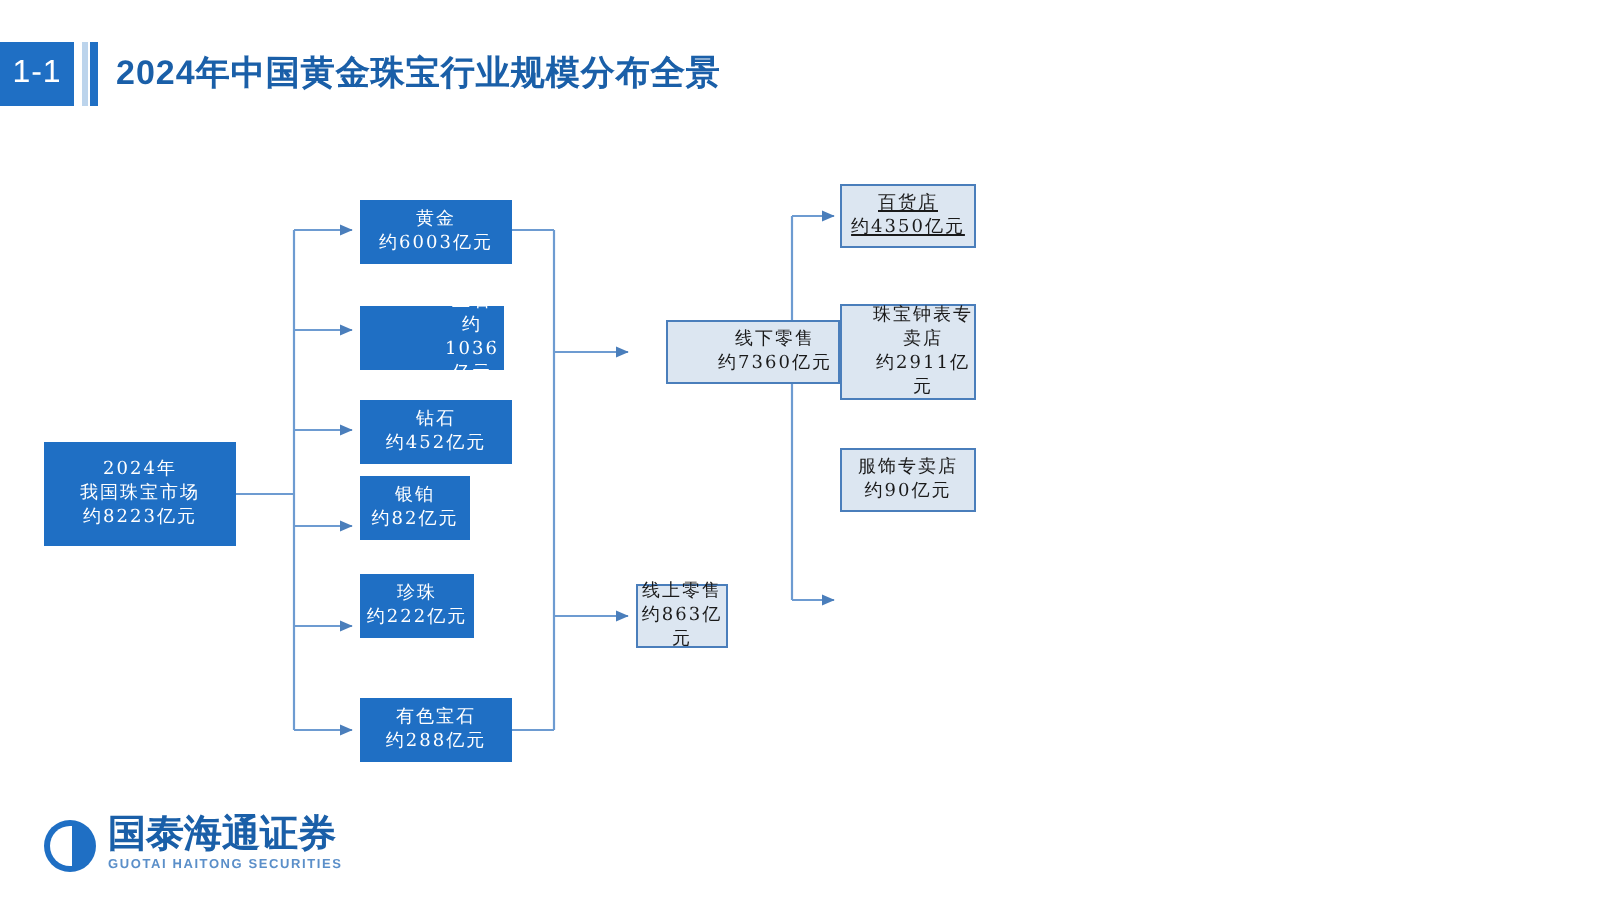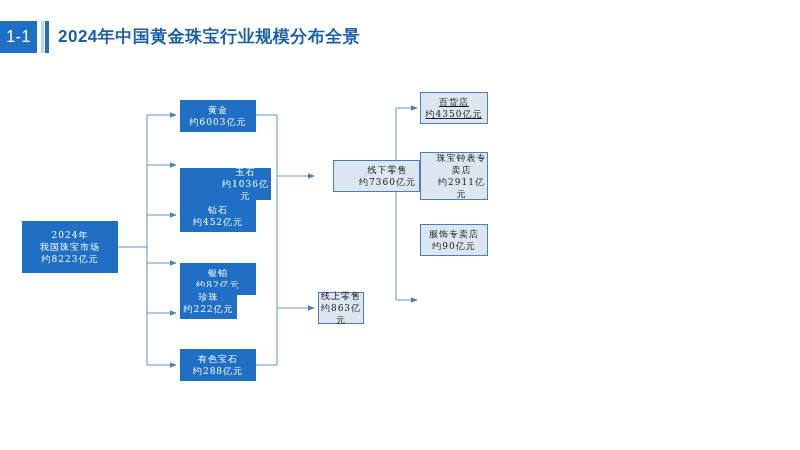--- a/index.html
+++ b/index.html
@@ -116,29 +116,29 @@
     <div class="node node-dark" style="left:22px;top:161px;width:96px;height:52px;">
       <span class="ln">2024年
 我国珠宝市场
 约8223亿元</span>
     </div>
 
     <div class="node node-dark" style="left:180px;top:40px;width:76px;height:32px;">
       <span class="ln">黄金
 约6003亿元</span>
     </div>
-    <div class="node node-dark" style="left:180px;top:108px;width:91px;height:32px;padding-left:40px;">
+    <div class="node node-dark" style="left:180px;top:93px;width:72px;height:32px;padding-left:40px;">
       <span class="ln">玉石
 约1036亿元</span>
     </div>
     <div class="node node-dark" style="left:180px;top:140px;width:76px;height:32px;justify-content:center;">
       <span class="ln">钻石
 约452亿元</span>
     </div>
-    <div class="node node-dark" style="left:180px;top:203px;width:76px;height:32px;justify-content:center;">
+    <div class="node node-dark" style="left:180px;top:178px;width:55px;height:32px;justify-content:center;">
       <span class="ln">银铂
 约82亿元</span>
     </div>
     <div class="node node-dark" style="left:180px;top:227px;width:57px;height:32px;">
       <span class="ln">珍珠
 约222亿元</span>
     </div>
     <div class="node node-dark" style="left:180px;top:289px;width:76px;height:32px;">
       <span class="ln">有色宝石
 约288亿元</span>
@@ -162,14 +162,24 @@
 卖店
 约2911亿元</span>
     </div>
     <div class="node node-light" style="left:420px;top:164px;width:68px;height:32px;">
       <span class="ln">服饰专卖店
 约90亿元</span>
     </div>
 
   </div>
 
+  <div class="footer">
+    <div class="logo-wrap">
+      <div class="logo-mark"></div>
+      <div class="logo-txt">
+        <div class="logo-cn">国泰海通证券</div>
+        <div class="logo-en">GUOTAI HAITONG SECURITIES</div>
+      </div>
+    </div>
+
+  </div>
 
 </div>
 
 </body></html>

